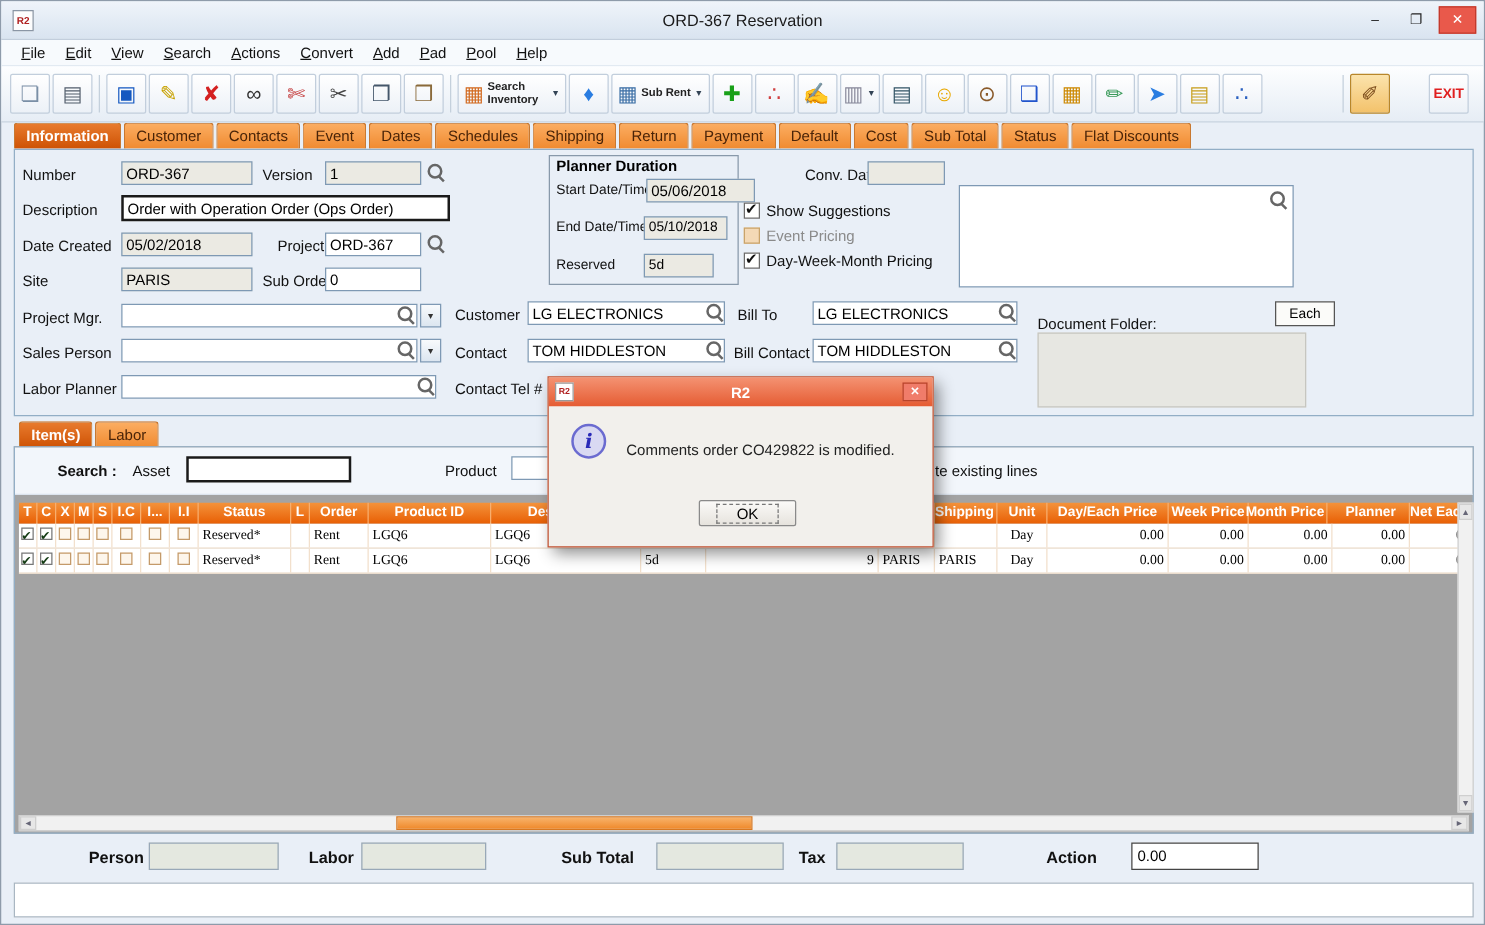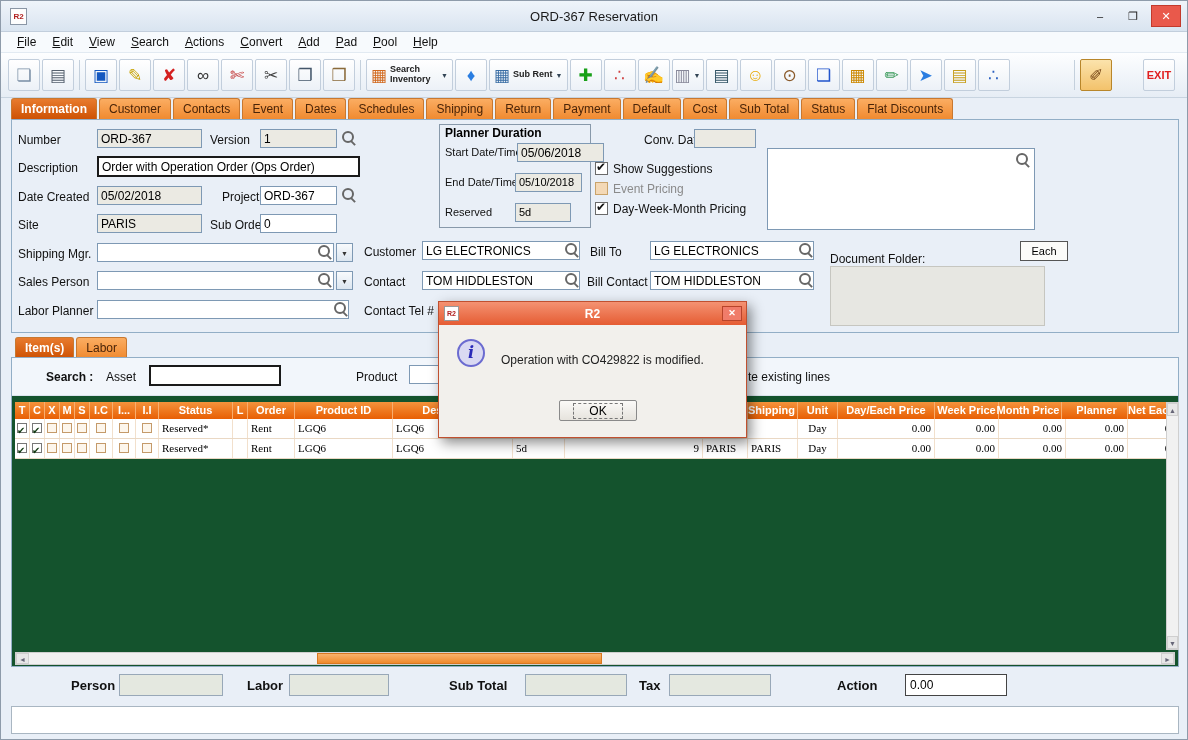--- a/index.html
+++ b/index.html
@@ -51,21 +51,21 @@
   .cbx.disabled{background:#F4D9B6;border-color:#C9A36A;}
   .ctabs{position:absolute;left:755px;top:8px;display:flex;gap:2px;}
   .ctab{height:20px;line-height:20px;padding:0 8px;font-size:11px;border-radius:3px 3px 0 0;background:linear-gradient(#FBAD62,#F08A30);color:#4A2408;border:1px solid #C87830;border-bottom:none;box-sizing:border-box;}
   .ctab.active{background:linear-gradient(#E87B2E,#CE5204);color:#FFF;font-weight:bold;}
   .comments-box{position:absolute;left:755px;top:28px;width:268px;height:82px;background:#FFF;border:1px solid #7E99B4;box-sizing:border-box;}
   .docbox{position:absolute;left:818px;top:146px;width:215px;height:60px;background:#E7E7E2;border:1px solid #C6C6C0;box-sizing:border-box;}
   .reset-btn{position:absolute;left:1008px;top:121px;width:48px;height:20px;background:#FBFBF9;border:1px solid #555;font-size:11px;text-align:center;line-height:18px;box-sizing:border-box;}
 
   
   .items-tabs{position:absolute;top:336px;left:14px;display:flex;gap:2px;}
-  .items-panel{position:absolute;left:10px;top:356px;width:1168px;height:310px;background:#14532d;border:1px solid #92AEC6;box-sizing:border-box;}
+  .items-panel{position:absolute;left:10px;top:356px;width:1168px;height:310px;background:#a3a3a3;border:1px solid #92AEC6;box-sizing:border-box;}
   .search-strip{position:absolute;left:0;top:0;width:100%;height:38px;background:#F2F6FB;border-bottom:1px solid #DCE4EE;box-sizing:border-box;}
   .sp-lbl{position:absolute;font-size:12px;color:#111;white-space:nowrap;}
   .table-wrap{position:absolute;left:3px;top:44px;width:1152px;height:248px;overflow:hidden;}
   .thead{position:absolute;left:0;top:0;width:1173px;height:17px;background:linear-gradient(#F4933C,#E85F04);}
   .th{position:absolute;top:0;height:17px;color:#FFF;font-weight:bold;font-size:11px;text-align:center;line-height:17px;overflow:hidden;white-space:nowrap;border-right:1px solid #F8AE6E;box-sizing:border-box;}
   .tbody{position:absolute;left:0;top:17px;width:1173px;}
   .tr{position:relative;height:20px;background:#FFF;border-bottom:1px solid #EAD8C4;box-sizing:border-box;font-family:Liberation Serif, serif;}
   .td{position:absolute;top:0;height:19px;font-size:11px;line-height:19px;overflow:hidden;white-space:nowrap;border-right:1px solid #F2E0CC;box-sizing:border-box;padding:0 3px;color:#000;}
   .td-left{text-align:left;}
   .td-right{text-align:right;}
@@ -251,21 +251,21 @@
     <div class="field gray" style="left:85px;top:66px;width:105px">05/02/2018</div>
     <span class="lbl" style="left:210px;top:70px">Project</span>
     <div class="field" style="left:248px;top:66px;width:77px">ORD-367</div>
     <span class="mag" style="left:330px;top:68px"></span>
 
     <span class="lbl" style="left:6px;top:98px">Site</span>
     <div class="field gray" style="left:85px;top:94px;width:105px">PARIS</div>
     <span class="lbl" style="left:198px;top:98px">Sub Orders</span>
     <div class="field" style="left:248px;top:94px;width:77px">0</div>
 
-    <span class="lbl" style="left:6px;top:127px">Shipping Mgr.</span>
+    <span class="lbl" style="left:6px;top:127px">Project Mgr.</span>
     <div class="field" style="left:85px;top:123px;width:237px"></div>
     <span class="mag" style="left:306px;top:125px"></span>
     <div class="dd" style="left:324px;top:123px">▼</div>
 
     <span class="lbl" style="left:6px;top:155px">Sales Person</span>
     <div class="field" style="left:85px;top:151px;width:237px"></div>
     <span class="mag" style="left:306px;top:153px"></span>
     <div class="dd" style="left:324px;top:151px">▼</div>
 
     <span class="lbl" style="left:6px;top:184px">Labor Planner</span>
@@ -437,19 +437,19 @@
 
   <div class="statusbar"></div>
 
   <div class="dialog">
     <div class="dlg-title">
       <span class="dlg-logo">R2</span>
       <span>R2</span>
       <span class="dlg-close">✕</span>
     </div>
     <div class="info-icon"><i>i</i></div>
-    <div class="dlg-msg">Operation with CO429822 is modified.</div>
+    <div class="dlg-msg">Comments order CO429822 is modified.</div>
     <div class="dlg-ok">
         <span>OK</span>
       </div>
   </div>
 
 </div>
 
 </body></html>

